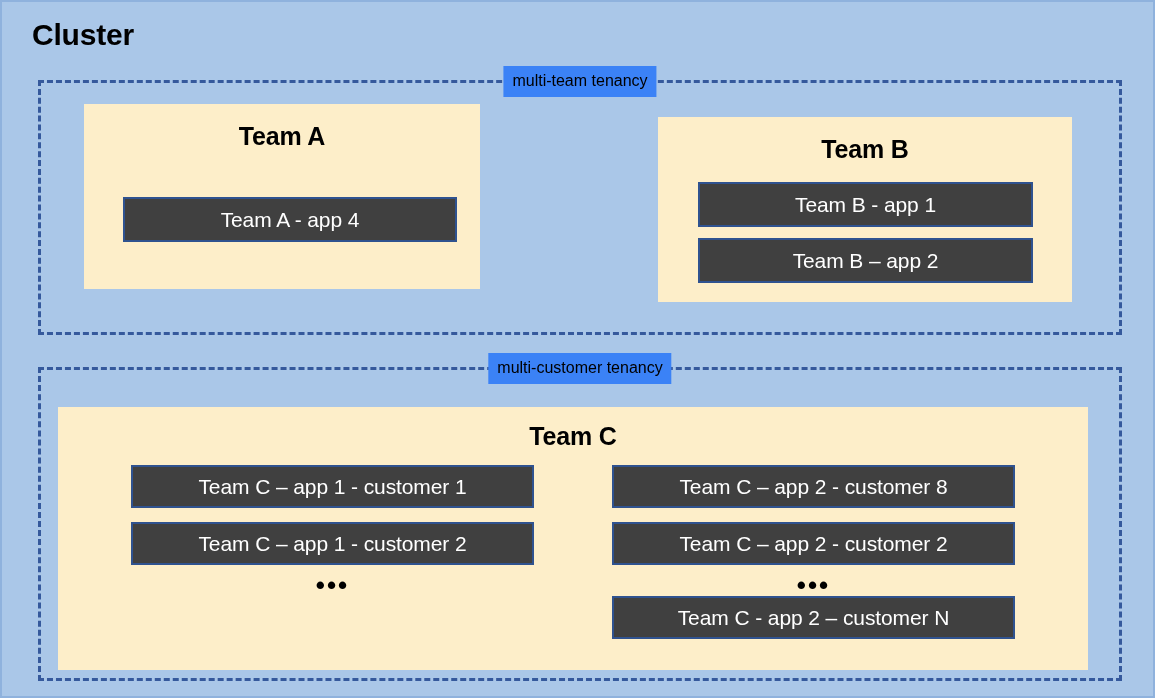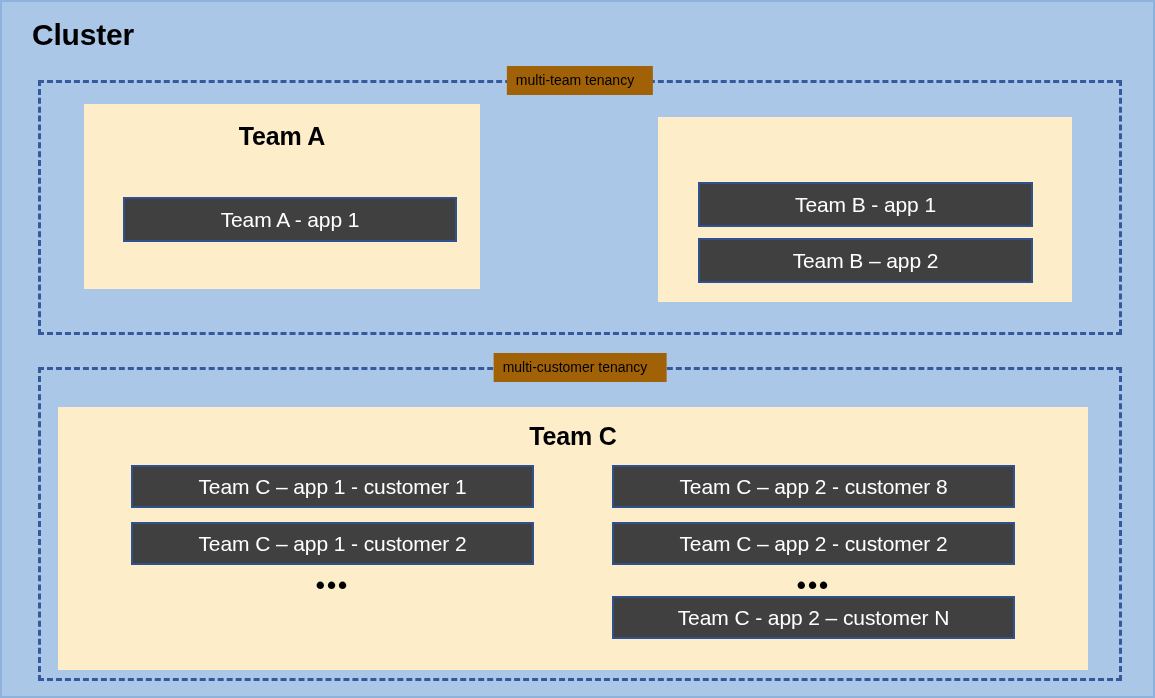--- a/index.html
+++ b/index.html
@@ -55,25 +55,25 @@
     width: 1084px;
     height: 314px;
   }
 
   
   .zone-label {
     position: absolute;
     top: -17px;
     left: 50%;
     transform: translateX(-50%);
-    background: #a16207;
-    color: #000000;
-    font-size: 14px;
-    line-height: 1;
-    padding: 7px 19px 8px 9px;
+    background: #3b82f6;
+    color: #000000;
+    font-size: 16px;
+    line-height: 1;
+    padding: 7px 9px 8px 9px;
     white-space: nowrap;
     z-index: 4;
   }
 
   
   .team-box {
     position: absolute;
     box-sizing: border-box;
     background: #fdeec9;
     z-index: 2;
@@ -178,25 +178,26 @@
   <div class="cluster-title">Cluster</div>
 
   <div class="zone" id="zone-multi-team">
 
     <div class="zone-label">multi-team tenancy</div>
   </div>
 
   <div class="team-box" id="team-a-box">
     <div class="team-title">Team A</div>
     <div id="team-a-apps">
-      <div class="app-box">Team A - app 1</div>
+      <div class="app-box">Team A - app 4</div>
     </div>
   </div>
 
   <div class="team-box" id="team-b-box">
+    <div class="team-title">Team B</div>
     <div id="team-b-apps">
       <div class="app-box">Team B - app 1</div>
       <div class="app-box">Team B – app 2</div>
     </div>
   </div>
 
   <div class="zone" id="zone-multi-customer">
 
     <div class="zone-label">multi-customer tenancy</div>
   </div>

